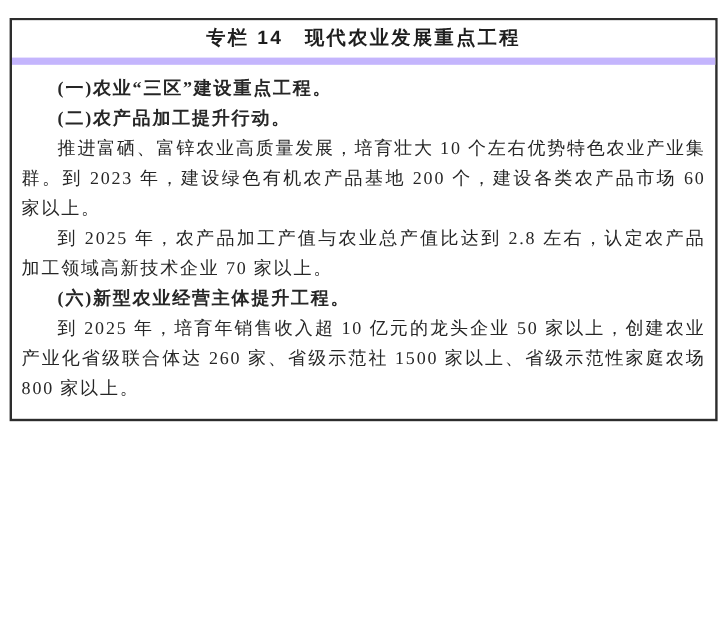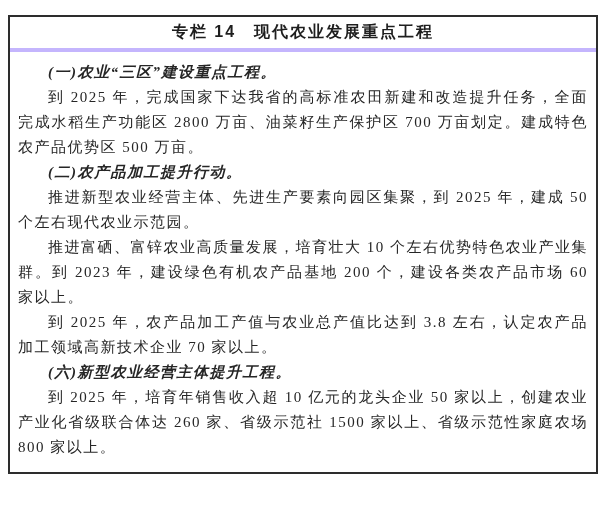--- a/index.html
+++ b/index.html
@@ -18,21 +18,21 @@
     position: absolute;
     left: 8px;
     top: 15px;
     width: 586px; 
     border: 2px solid #2d2d2d;
     background: #ffffff;
     box-sizing: content-box;
   }
   .panel-header {
     height: 31px;
-    border-bottom: 4px solid #c4b5fd;
+    border-bottom: 6px solid #c4b5fd;
     display: flex;
     align-items: center;
     justify-content: center;
     background: #ffffff;
   }
   .panel-title {
     font-family: "Liberation Sans", "DejaVu Sans", sans-serif;
     font-weight: bold;
     font-size: 16px;
     letter-spacing: 2px;
@@ -47,33 +47,30 @@
     font-size: 15px;
     line-height: 25px;
     letter-spacing: 1.5px;
     color: #262626;
     text-align: justify;
     text-justify: inter-character;
     text-indent: 2em;
   }
   .sec-heading {
     font-weight: bold;
-    font-style: italic;
   }
 </style>
 </head>
 <body>
 
 <div class="panel">
   <div class="panel-header">
     <span class="panel-title">专栏 14　现代农业发展重点工程</span>
   </div>
   <div class="panel-body">
     <p class="sec-heading">(一)农业“三区”建设重点工程。</p>
-    <p class="sec-body">到 2025 年，完成国家下达我省的高标准农田新建和改造提升任务，全面完成水稻生产功能区 2800 万亩、油菜籽生产保护区 700 万亩划定。建成特色农产品优势区 500 万亩。</p>
     <p class="sec-heading">(二)农产品加工提升行动。</p>
-    <p class="sec-body">推进新型农业经营主体、先进生产要素向园区集聚，到 2025 年，建成 50 个左右现代农业示范园。</p>
     <p class="sec-body">推进富硒、富锌农业高质量发展，培育壮大 10 个左右优势特色农业产业集群。到 2023 年，建设绿色有机农产品基地 200 个，建设各类农产品市场 60 家以上。</p>
-    <p class="sec-body">到 2025 年，农产品加工产值与农业总产值比达到 3.8 左右，认定农产品加工领域高新技术企业 70 家以上。</p>
+    <p class="sec-body">到 2025 年，农产品加工产值与农业总产值比达到 2.8 左右，认定农产品加工领域高新技术企业 70 家以上。</p>
     <p class="sec-heading">(六)新型农业经营主体提升工程。</p>
     <p class="sec-body">到 2025 年，培育年销售收入超 10 亿元的龙头企业 50 家以上，创建农业产业化省级联合体达 260 家、省级示范社 1500 家以上、省级示范性家庭农场 800 家以上。</p>
   </div>
 </div>
 
 </body></html>

